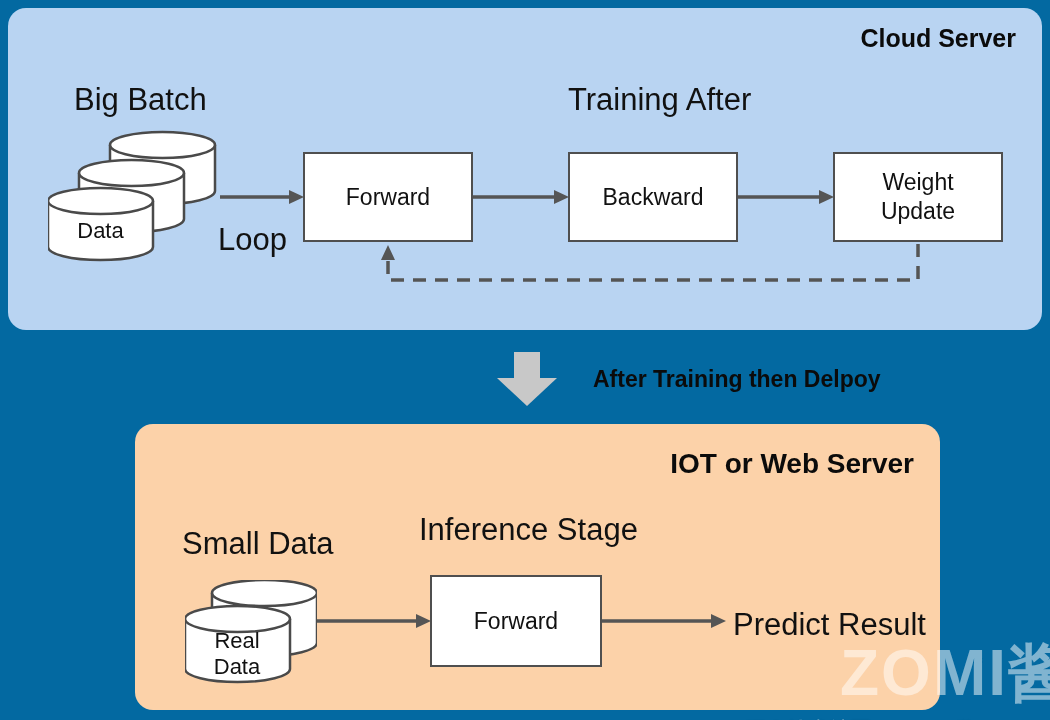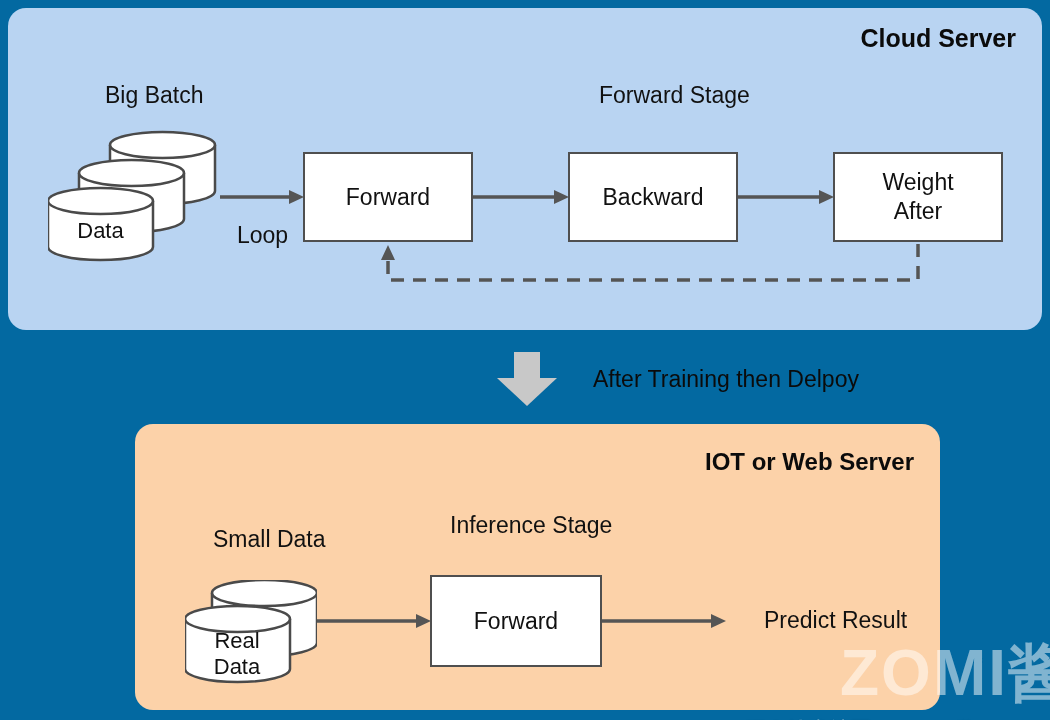--- a/index.html
+++ b/index.html
@@ -4,84 +4,84 @@
 <style>
   html,body{margin:0;padding:0;background:#ffffff;}
   .canvas{
     position:relative;width:1050px;height:720px;overflow:hidden;
     background:#0369a1;font-family:"Liberation Sans",sans-serif;color:#111;
   }
   .panel{position:absolute;border-radius:18px;}
   .panel-cloud{left:8px;top:8px;width:1034px;height:322px;background:#b9d4f2;}
   .panel-iot{left:135px;top:424px;width:805px;height:286px;background:#fcd2a9;}
   .panel-title{position:absolute;top:16px;right:26px;font-size:25px;font-weight:bold;color:#0b0b0b;}
-  .panel-iot .panel-title{top:24px;font-size:24px;}
-  .lbl{position:absolute;font-size:23px;color:#111;white-space:nowrap;margin-left:31px;}
+  .panel-iot .panel-title{top:24px;font-size:28px;}
+  .lbl{position:absolute;font-size:31px;color:#111;white-space:nowrap;}
   .box{
     position:absolute;background:#ffffff;border:2.5px solid #4f4f4f;
     display:flex;align-items:center;justify-content:center;text-align:center;
     font-size:23px;color:#111;line-height:1.25;z-index:2;box-sizing:border-box;
   }
   .box span{display:inline-block;}
   .box-weight span{max-width:110px;}
   .overlay{position:absolute;left:0;top:0;pointer-events:none;z-index:1;}
   .cyl-stack{position:absolute;z-index:1;}
   .cyl-label{position:absolute;z-index:3;font-size:22px;color:#111;text-align:center;margin-top:8px;}
   .transition-arrow{position:absolute;left:497px;top:352px;z-index:1;}
-  .transition-label{position:absolute;left:593px;top:366px;font-size:23px;font-weight:normal;color:#0b0b0b;white-space:nowrap;}
+  .transition-label{position:absolute;left:593px;top:366px;font-size:23px;font-weight:bold;color:#0b0b0b;white-space:nowrap;}
   .wm-big{
     position:absolute;left:840px;top:630px;z-index:5;
     font-size:64px;font-weight:bold;color:rgba(255,255,255,0.5);
     letter-spacing:2px;white-space:nowrap;
   }
   .wm-caption{
     position:absolute;left:745px;top:676px;z-index:6;
     font-size:21px;font-weight:normal;color:#ffffff;white-space:nowrap;
     text-shadow:0 1px 3px rgba(0,0,0,0.28);
     margin-top:40px;
   }
 </style>
 </head>
 <body>
 
 <div class="canvas">
 
   <div class="panel panel-cloud">
     <div class="panel-title">Cloud Server</div>
     <div class="lbl" style="left:66px;top:74px;">Big Batch</div>
-    <div class="lbl" style="left:560px;top:74px;">Forward Stage</div>
+    <div class="lbl" style="left:560px;top:74px;">Training After</div>
 
     <svg class="cyl-stack" style="left:40px;top:122px;" width="172" height="132" viewBox="0 0 172 132">
       <g stroke="#4a4a4a" stroke-width="2.5" fill="#ffffff">
         <g transform="translate(62,2)">
           <path d="M0,13 v46 a52.5,13 0 0 0 105,0 v-46"></path>
           <ellipse cx="52.5" cy="13" rx="52.5" ry="13"></ellipse>
         </g>
         <g transform="translate(31,30)">
           <path d="M0,13 v46 a52.5,13 0 0 0 105,0 v-46"></path>
           <ellipse cx="52.5" cy="13" rx="52.5" ry="13"></ellipse>
         </g>
         <g transform="translate(0,58)">
           <path d="M0,13 v46 a52.5,13 0 0 0 105,0 v-46"></path>
           <ellipse cx="52.5" cy="13" rx="52.5" ry="13"></ellipse>
         </g>
       </g>
     </svg>
     <div class="cyl-label" style="left:40px;top:202px;width:105px;">Data</div>
 
-    <div class="lbl" style="left:198px;top:214px;">Loop</div>
+    <div class="lbl" style="left:210px;top:214px;">Loop</div>
 
     <div class="box" style="left:295px;top:144px;width:170px;height:90px;">
       <span>Forward</span>
     </div>
     <div class="box" style="left:560px;top:144px;width:170px;height:90px;">
       <span>Backward</span>
     </div>
     <div class="box box-weight" style="left:825px;top:144px;width:170px;height:90px;">
-      <span>Weight After</span>
+      <span>Weight Update</span>
     </div>
 
     <svg class="overlay" width="1034" height="322" viewBox="0 0 1034 322">
       <g stroke="#555555" stroke-width="3.5" fill="#555555">
         <line x1="212" y1="189" x2="281" y2="189"></line>
         <polygon points="281,182 281,196 296,189" stroke="none"></polygon>
         <line x1="465" y1="189" x2="546" y2="189"></line>
         <polygon points="546,182 546,196 561,189" stroke="none"></polygon>
         <line x1="730" y1="189" x2="811" y2="189"></line>
         <polygon points="811,182 811,196 826,189" stroke="none"></polygon>

